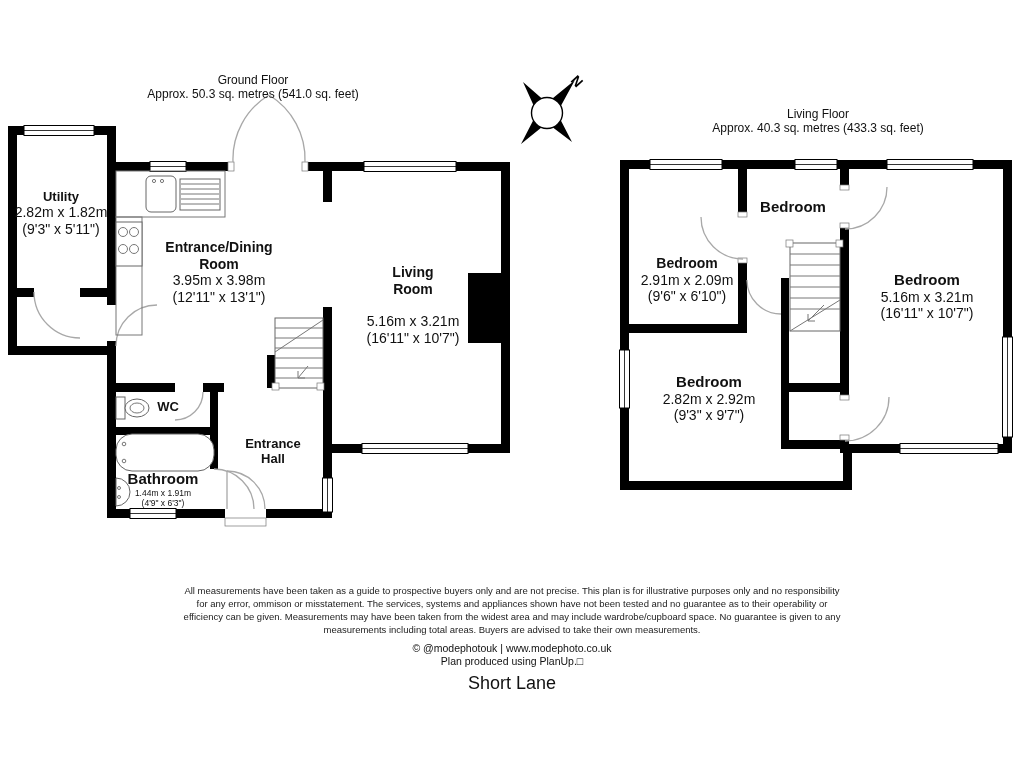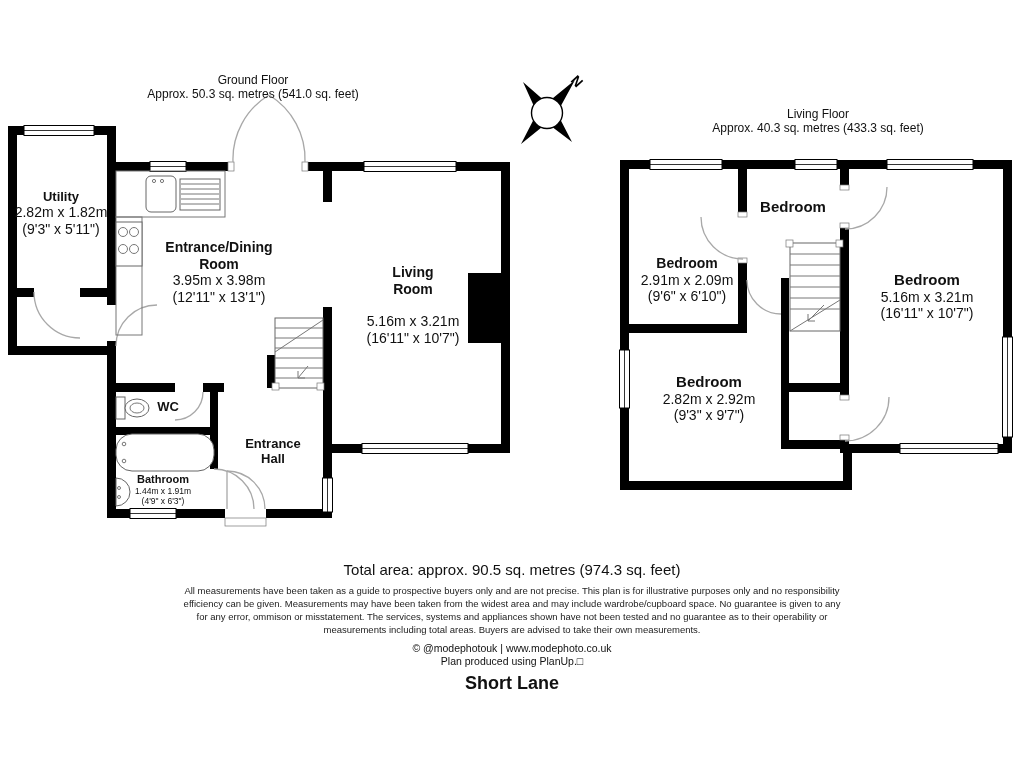--- a/index.html
+++ b/index.html
@@ -6,27 +6,27 @@
   .page{position:relative;width:1024px;height:768px;background:#ffffff;
         font-family:"Liberation Sans",sans-serif;color:#111;overflow:hidden;}
   svg.plan{position:absolute;left:0;top:0;}
   .label{position:absolute;transform:translate(-50%,-50%);text-align:center;line-height:1.18;white-space:nowrap;}
   .wrap{white-space:normal;}
   .room-name{font-weight:bold;font-size:13px;}
   .fs14{font-size:14px;}
   .fs15{font-size:15px;}
   .dims{font-size:14px;}
   .dims-sm{font-size:8.5px;}
-  .room-name-sm{font-weight:bold;font-size:11px;}
+  .room-name-sm{font-weight:bold;font-size:15px;}
   .floor-title{font-weight:normal;font-size:12px;}
   .floor-area{font-size:12px;}
   .total-area{font-size:15px;}
   .disclaimer{font-size:9.5px;line-height:13px;color:#222;}
   .credit{font-size:10.5px;}
-  .street{font-weight:bold;font-size:18px;}
+  .street{font-weight:normal;font-size:18px;}
   
   .w{fill:#000;}
   .win{fill:#fff;stroke:#000;stroke-width:1;}
   .winline{stroke:#000;stroke-width:0.8;fill:none;}
   .door{fill:none;stroke:#a8a8a8;stroke-width:1.3;}
   .panel{stroke:#a8a8a8;stroke-width:1.3;fill:none;}
   .fix{fill:#fff;stroke:#666;stroke-width:1;}
   .tl{stroke:#777;stroke-width:1;fill:none;}
   .jamb{fill:#fff;stroke:#777;stroke-width:0.7;}
 </style>
@@ -282,26 +282,25 @@
     <div class="dims">5.16m x 3.21m</div>
     <div class="dims">(16'11" x 10'7")</div>
   </div>
 
   <div class="label" style="left:709px;top:398px">
     <div class="room-name fs15">Bedroom</div>
     <div class="dims">2.82m x 2.92m</div>
     <div class="dims">(9'3" x 9'7")</div>
   </div>
 
-  <div class="label total-area" style="left:512px;top:570px">Total area: approx. 90.5 sq. metres (974.3 sq. feet)</div>
 
   <div class="label disclaimer" style="left:512px;top:610px">
     <div>All measurements have been taken as a guide to prospective buyers only and are not precise. This plan is for illustrative purposes only and no responsibility</div>
+    <div>for any error, ommison or misstatement. The services, systems and appliances shown have not been tested and no guarantee as to their operability or</div>
     <div>efficiency can be given. Measurements may have been taken from the widest area and may include wardrobe/cupboard space. No guarantee is given to any</div>
-    <div>for any error, ommison or misstatement. The services, systems and appliances shown have not been tested and no guarantee as to their operability or</div>
     <div>measurements including total areas. Buyers are advised to take their own measurements.</div>
   </div>
 
   <div class="label credit" style="left:512px;top:648px">© @modephotouk | www.modephoto.co.uk</div>
 
   <div class="label credit" style="left:512px;top:661px">Plan produced using PlanUp.□</div>
 
   <div class="label street" style="left:512px;top:684px">Short Lane</div>
 
 </div>

